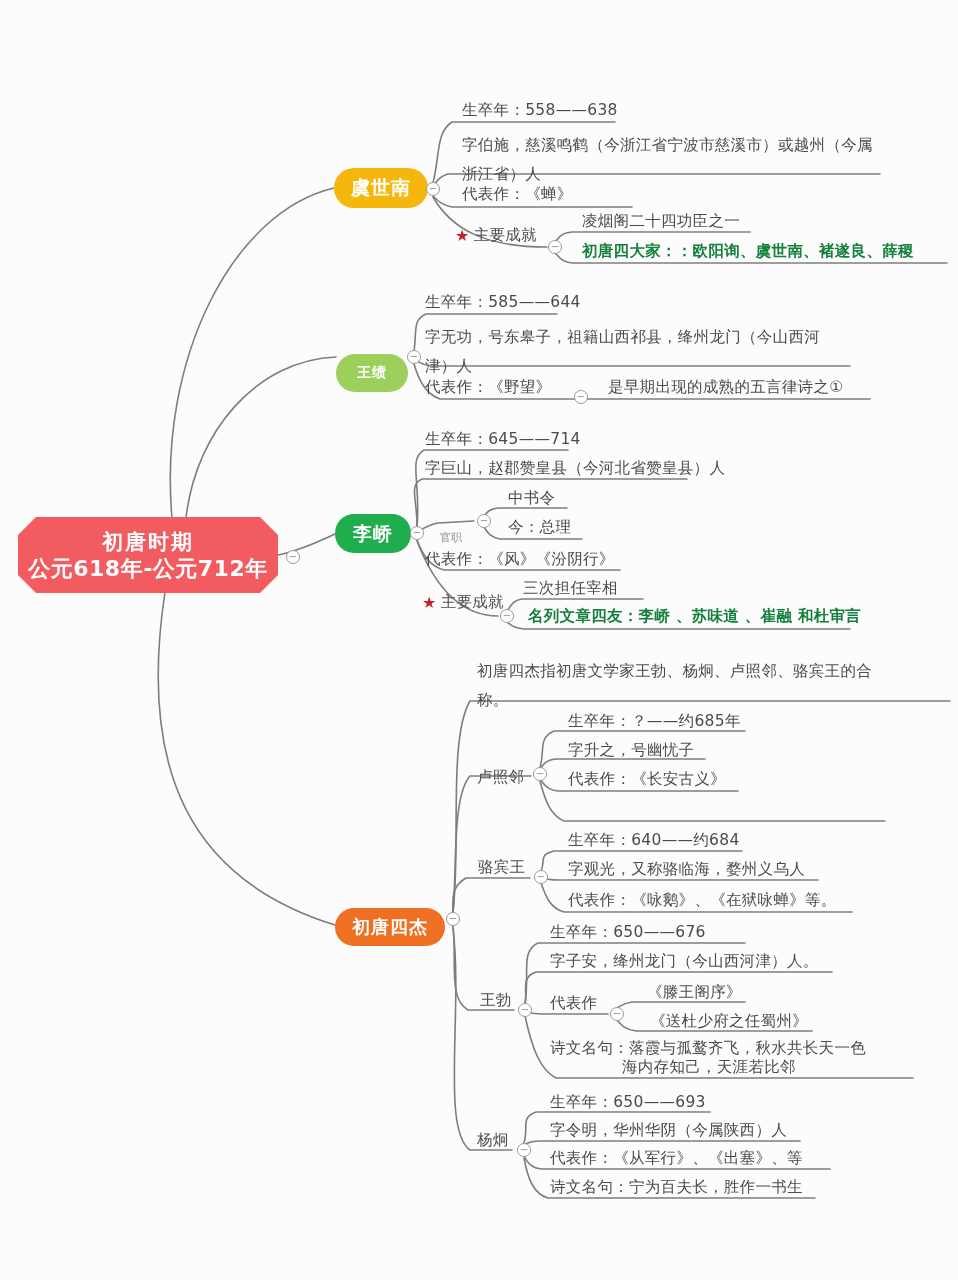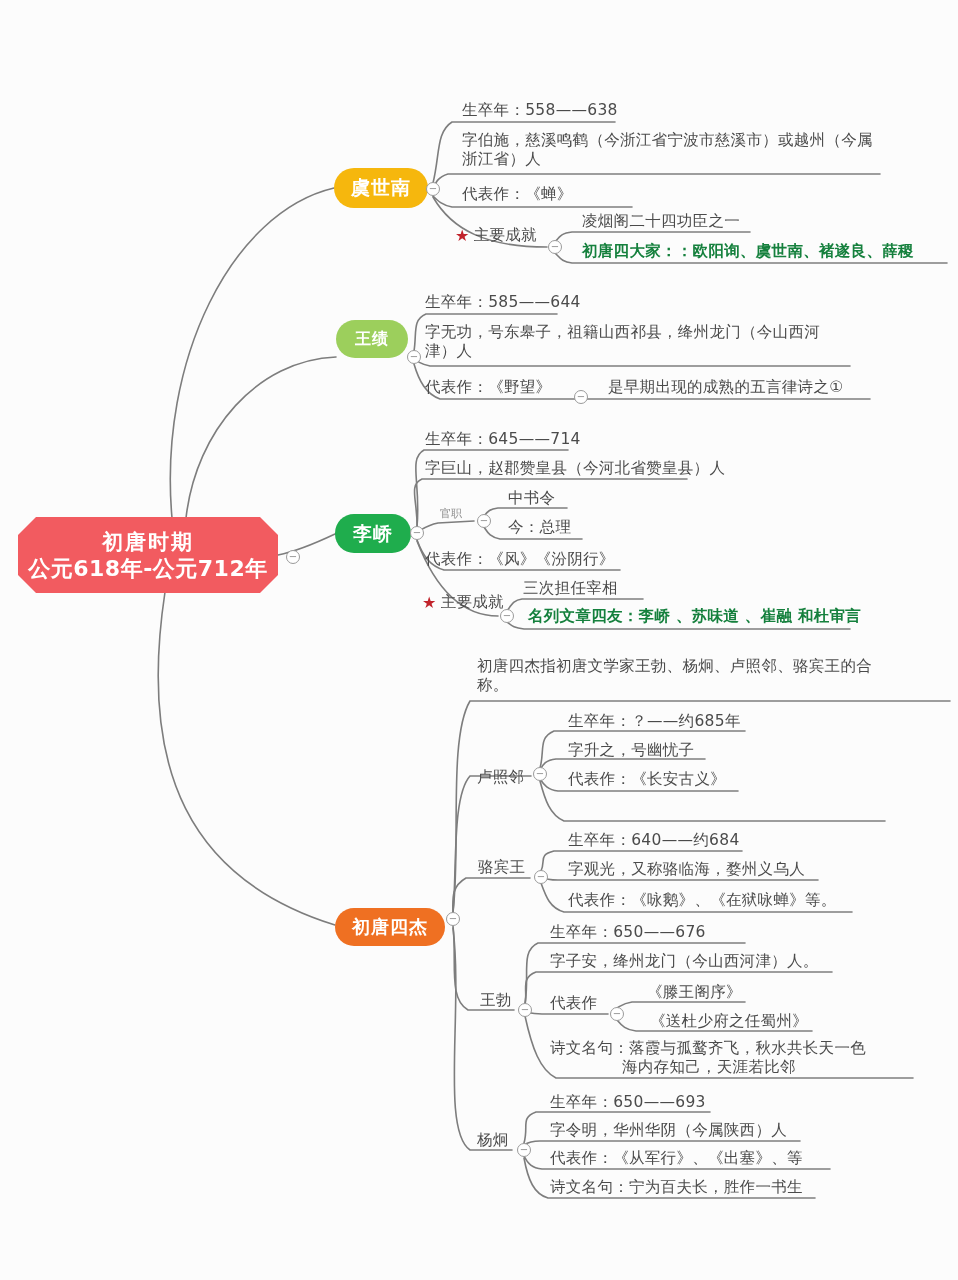--- a/index.html
+++ b/index.html
@@ -2,29 +2,29 @@
 <html><head>
 <meta charset="utf-8">
 <style>
   html,body{margin:0;padding:0;}
   body{background:#e9e9e9;font-family:"DejaVu Sans",sans-serif;}
   #canvas{position:relative;width:958px;height:1280px;background:#fcfcfc;overflow:hidden;margin:0 auto;}
   svg.connectors{position:absolute;left:0;top:0;z-index:1;}
   svg.connectors path{fill:none;stroke:#7d7d7d;stroke-width:1.6px;stroke-linecap:round;}
 
   .t{position:absolute;font-size:15.5px;color:#4b4b4b;line-height:21px;white-space:nowrap;z-index:2;letter-spacing:.3px;}
-  .wrapt{white-space:normal;line-height:19px;}
+  .wrapt{white-space:normal;line-height:29px;}
   .green{color:#15803d;font-weight:bold;}
-  .smallt{font-size:11px;color:#8e8e8e;letter-spacing:0;}
+  .smallt{font-size:11px;color:#8e8e8e;letter-spacing:0;margin-top:24px;}
   .achv{display:flex;align-items:center;gap:4px;}
   .star{color:#c1232b;font-size:16px;line-height:16px;z-index:2;}
 
   .pill{position:absolute;display:flex;align-items:center;justify-content:center;color:#fff;font-weight:bold;z-index:3;letter-spacing:1px;}
   .pill-yu{left:334px;top:168px;width:94px;height:40px;border-radius:20px;background:#f6b70d;font-size:19px;}
-  .pill-wj{left:336px;top:320px;width:72px;height:38px;border-radius:19px;background:#9ccf5c;font-size:16px;}
+  .pill-wj{left:336px;top:354px;width:72px;height:38px;border-radius:19px;background:#9ccf5c;font-size:14px;}
   .pill-lq{left:335px;top:514px;width:76px;height:39px;border-radius:19px;background:#1fad4d;font-size:19px;}
   .pill-sj{left:335px;top:908px;width:110px;height:38px;border-radius:19px;background:#ef7022;font-size:18px;}
 
   .root{position:absolute;left:18px;top:517px;width:260px;height:76px;background:#f25b60;z-index:3;
         clip-path:polygon(18px 0,242px 0,260px 18px,260px 58px,242px 76px,18px 76px,0 58px,0 18px);
         display:flex;flex-direction:column;align-items:center;justify-content:center;color:#fff;font-weight:bold;}
   .root .l1{font-size:21px;line-height:26px;letter-spacing:2px;}
   .root .l2{font-size:22px;line-height:27px;letter-spacing:.5px;}
 
   .minus{position:absolute;width:14px;height:14px;border-radius:50%;background:#fff;border:1.4px solid #9a9a9a;

